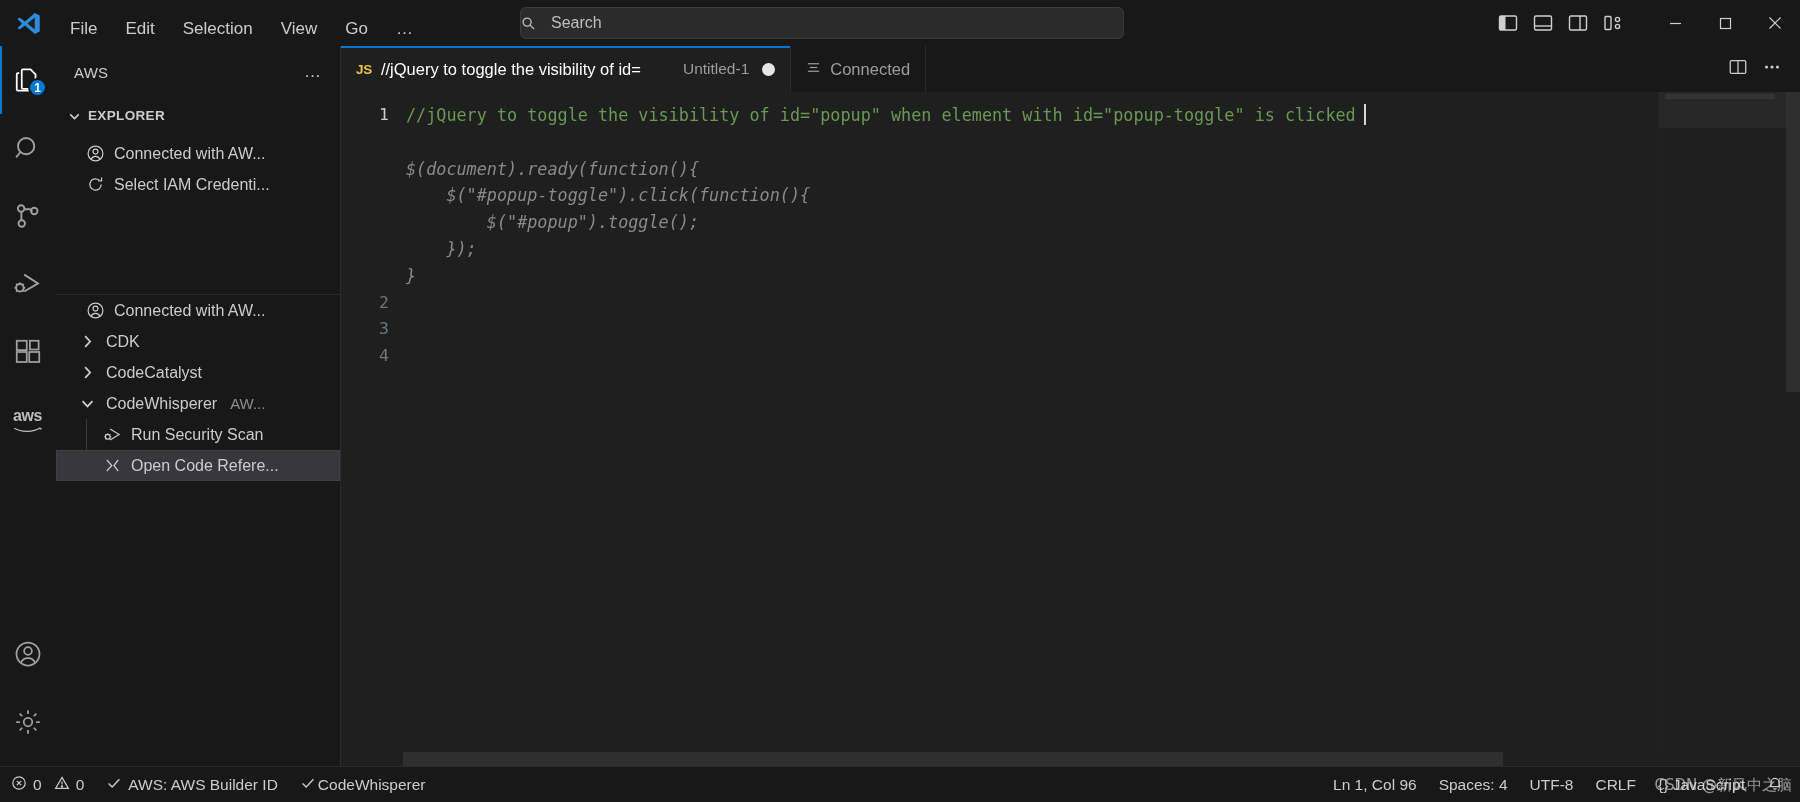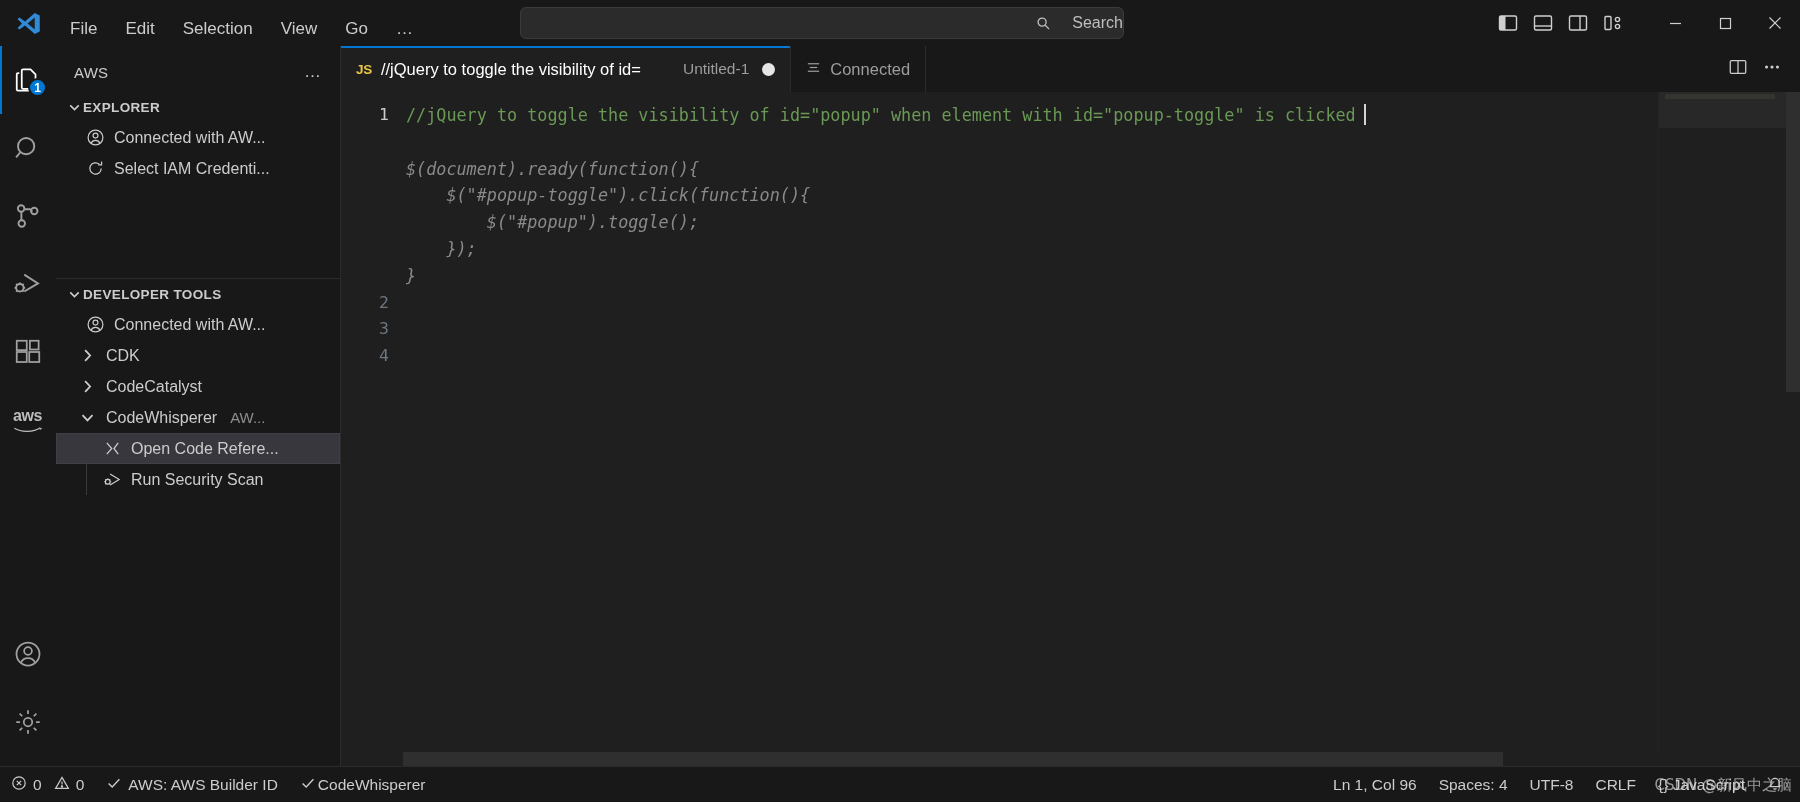--- a/index.html
+++ b/index.html
@@ -25,21 +25,21 @@
     white-space: nowrap; cursor: default;
   }
   .nav-arrows { display:flex; align-items:center; gap: 6px; margin-left: 90px; }
   .nav-arrow {
     width: 34px; height: 30px; display:flex; align-items:center; justify-content:center;
     color:#cfcfcf; font-size: 21px; border-radius:4px;
   }
   .searchbox {
     position:absolute; left: 520px; width: 604px; height: 32px;
     background: #2b2b2b; border: 1px solid #3b3b3b; border-radius: 6px;
-    display:flex; align-items:center; justify-content:flex-end; gap:21px;
+    display:flex; align-items:center; justify-content:flex-start; gap:15px;
   }
   .searchbox .sicon { width:15px; height:15px; display:inline-block; }
   .searchbox .stext { font-size: 16px; color: #bfbfbf; }
   .title-right { margin-left:auto; display:flex; align-items:center; height:46px; }
   .layout-icons { display:flex; align-items:center; gap: 13px; margin-right: 26px; }
   .licon { width: 22px; height: 22px; display:block; }
   .wincontrols { display:flex; align-items:center; height:46px; }
   .wc {
     width: 50px; height: 46px; display:flex; align-items:center; justify-content:center;
     color:#cfcfcf;
@@ -75,22 +75,22 @@
   }
   .sb-header {
     height: 40px; display:flex; align-items:center; padding: 0 12px 0 18px;
     margin-top: 6px;
   }
   .sb-title { font-size: 15px; color: #cccccc; letter-spacing: 0.2px; }
   .sb-actions { margin-left:auto; color:#cccccc; font-size:17px; letter-spacing:1px; padding: 0 6px; }
   .pane { display:flex; flex-direction: column; }
   .pane.explorer { border-bottom: 1px solid #2b2b2b; padding-bottom: 6px; }
   .pane-head {
-    height: 30px; display:flex; align-items:center; padding-left: 10px;
-    font-size: 13.5px; font-weight: 700; color:#cccccc; letter-spacing: 0.35px;
+    height: 30px; display:flex; align-items:flex-start; gap: 5px; padding-left: 10px;
+    font-size: 13.5px; font-weight: 700; color:#cccccc; letter-spacing: 0.35px; margin-top: 16px;
   }
   .twisty { width: 17px; height: 17px; display:flex; align-items:center; justify-content:center; color:#cccccc; }
   .tree-row {
     height: 31px; display:flex; align-items:center; gap: 9px;
     padding-left: 30px; font-size: 16px; color: #cccccc; white-space: nowrap;
   }
   .tree-row.selected { background:#37373d; box-shadow: inset 0 0 0 1px #3f3f46; }
   .tree-row.indent1 { padding-left: 22px; }
   .tree-row.indent2 { padding-left: 47px; }
   .tree-row .ricon { width: 19px; height: 19px; display:flex; align-items:center; justify-content:center; flex:0 0 19px; }
@@ -363,28 +363,20 @@
                 <path d="M16.4 2.6v3.6h-3.6"></path>
                 <path d="M4 10a6 6 0 0 0 2 4.5" opacity="0"></path>
               </svg>
             </span>
             <span class="rlabel">Select IAM Credenti...</span>
           </div>
         </div>
       </div>
 
       <div class="pane">
-        <div class="pane-head">
-          <span class="twisty">
-            <svg viewBox="0 0 16 16" fill="none" stroke="currentColor" stroke-width="1.5">
-                <path d="M4 6l4 4 4-4"></path>
-              </svg>
-          </span>
-          <span>DEVELOPER TOOLS</span>
-        </div>
 
         <div class="tree-row">
           <span class="ricon">
             <svg viewBox="0 0 20 20" fill="none" stroke="#cccccc" stroke-width="1.25">
               <circle cx="10" cy="10" r="7.8"></circle>
                 <circle cx="10" cy="8" r="2.6"></circle>
               <path d="M5.2 16.3a5.2 5.2 0 0 1 9.6 0"></path>
             </svg>
           </span>
           <span class="rlabel">Connected with AW...</span>
@@ -412,38 +404,38 @@
           <span class="ricon">
             <svg viewBox="0 0 16 16" fill="none" stroke="#cccccc" stroke-width="1.5">
                 <path d="M3.8 6l4.2 4.5L12.2 6"></path>
               </svg>
           </span>
           <span class="rlabel">CodeWhisperer</span>
           <span class="rlabel-dim">AW...</span>
         </div>
 
         <div class="guide">
-          <div class="tree-row indent2 selected">
-            <span class="ricon">
-              <svg viewBox="0 0 20 20" fill="none" stroke="#cccccc" stroke-width="1.35">
-                <path d="M4 4 L9.2 10 L4 16"></path>
-                  <path d="M16 4 L11.5 10 L16 16"></path>
-              </svg>
-            </span>
-            <span class="rlabel">Open Code Refere...</span>
-          </div>
           <div class="tree-row indent2">
             <span class="ricon">
               <svg viewBox="0 0 20 20" fill="none" stroke="#cccccc" stroke-width="1.25">
                 <path d="M7.5 4.2 L17 10 L7.5 15.8"></path>
                 <circle cx="5" cy="12.4" r="2.5"></circle>
                 <path d="M2.4 12.4H1.3M7.6 12.4h1.1M5 9.9V8.9M3.2 10.6l-.8-.8M6.8 10.6l.8-.8M3.2 14.2l-.8.8M6.8 14.2l.8.8"></path>
               </svg>
             </span>
             <span class="rlabel">Run Security Scan</span>
+          </div>
+          <div class="tree-row indent2 selected">
+            <span class="ricon">
+              <svg viewBox="0 0 20 20" fill="none" stroke="#cccccc" stroke-width="1.35">
+                <path d="M4 4 L9.2 10 L4 16"></path>
+                  <path d="M16 4 L11.5 10 L16 16"></path>
+              </svg>
+            </span>
+            <span class="rlabel">Open Code Refere...</span>
           </div>
         </div>
       </div>
     </div>
 
     <div class="editor-area">
 
       <div class="tabsbar">
         <div class="tab active">
           <span class="js-badge">JS</span>

